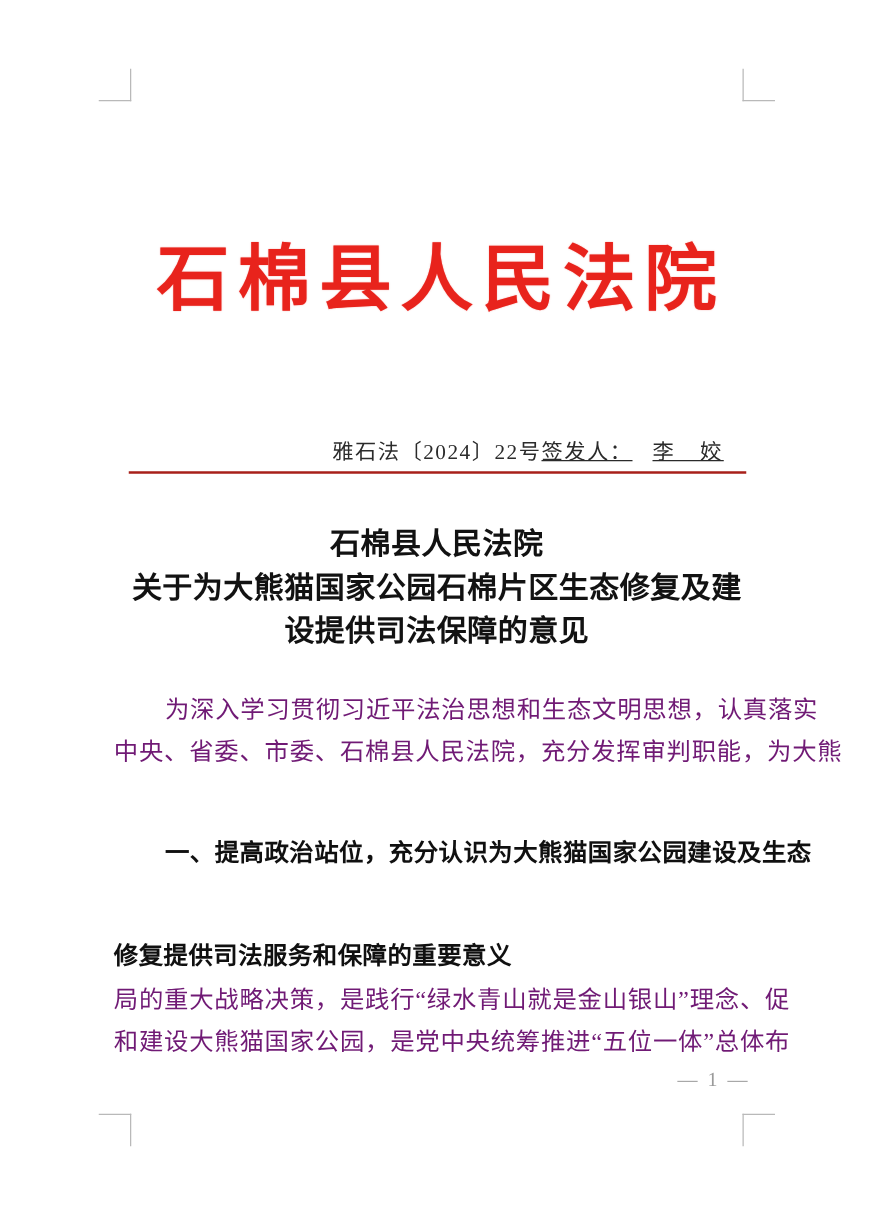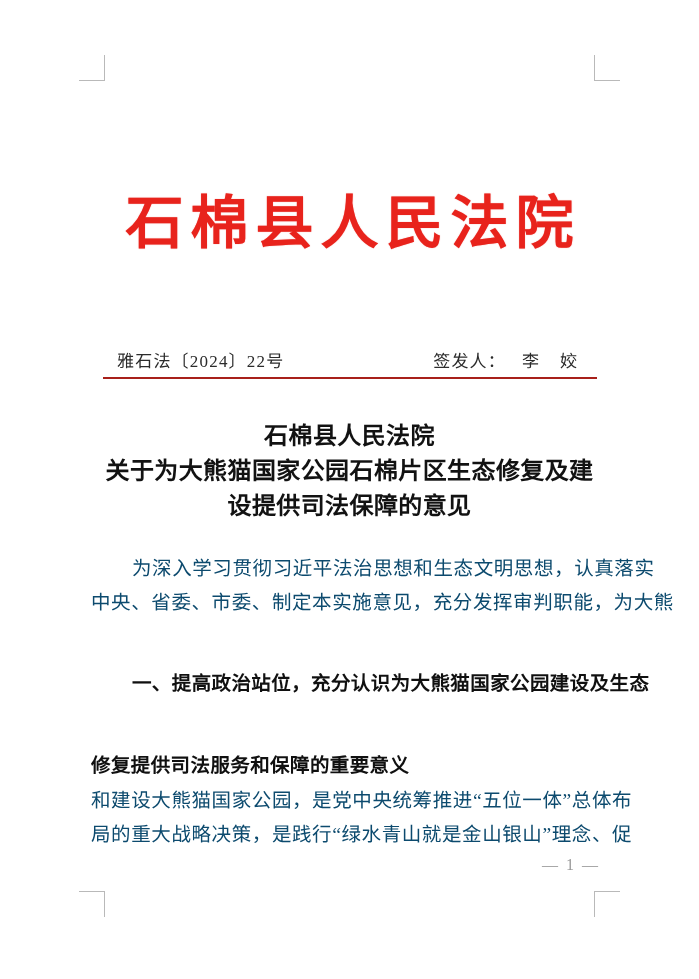--- a/index.html
+++ b/index.html
@@ -81,28 +81,28 @@
   }
 
   
   .docnum-row {
     position: absolute;
     left: 92px;
     right: 91px;
     top: 347px;
     display: flex;
     align-items: baseline;
-    justify-content: space-between;
+    justify-content: flex-end;
     font-size: 17px;
     letter-spacing: 1.2px;
     color: #2b2b2b;
     white-space: nowrap;
   }
   .docnum { padding-left: 14px; }
-  .signer { padding-right: 18px; }
+  .signer { padding-right: 18px; text-decoration: underline; }
   .signer .signer-name {
     margin-left: 16px;
     letter-spacing: 2px;
   }
 
   .red-rule {
     position: absolute;
     left: 92px;
     right: 91px;
     top: 377px;
@@ -132,21 +132,21 @@
     left: 80px;
     right: 84px;
     top: 552px;
   }
 
   .para {
     font-family: "Liberation Serif", "DejaVu Serif", serif;
     font-size: 19.5px;
     line-height: 33.5px;
     letter-spacing: 0.6px;
-    color: #0c4a6e;
+    color: #701a75;
     text-align: justify;
     text-align-last: left;
     margin: 0 0 2px 0;
   }
   .para .pline {
     display: block;
     white-space: nowrap;
   }
   .para .indent { padding-left: 2.1em; }
 
@@ -200,30 +200,30 @@
   <div class="doc-title">
     <span class="tline">石棉县人民法院</span>
     <span class="tline">关于为大熊猫国家公园石棉片区生态修复及建</span>
     <span class="tline">设提供司法保障的意见</span>
   </div>
 
   <div class="body-block">
 
     <p class="para">
       <span class="pline indent">为深入学习贯彻习近平法治思想和生态文明思想，认真落实</span>
-      <span class="pline">中央、省委、市委、制定本实施意见，充分发挥审判职能，为大熊</span>
+      <span class="pline">中央、省委、市委、石棉县人民法院，充分发挥审判职能，为大熊</span>
     </p>
 
     <p class="heading">
       <span class="pline indent">一、提高政治站位，充分认识为大熊猫国家公园建设及生态</span>
       <span class="pline">修复提供司法服务和保障的重要意义</span>
     </p>
 
     <p class="para">
+      <span class="pline">局的重大战略决策，是践行“绿水青山就是金山银山”理念、促</span>
       <span class="pline">和建设大熊猫国家公园，是党中央统筹推进“五位一体”总体布</span>
-      <span class="pline">局的重大战略决策，是践行“绿水青山就是金山银山”理念、促</span>
     </p>
 
   </div>
 
   <div class="page-number">— 1 —</div>
 
 </div>
 
 </body></html>

